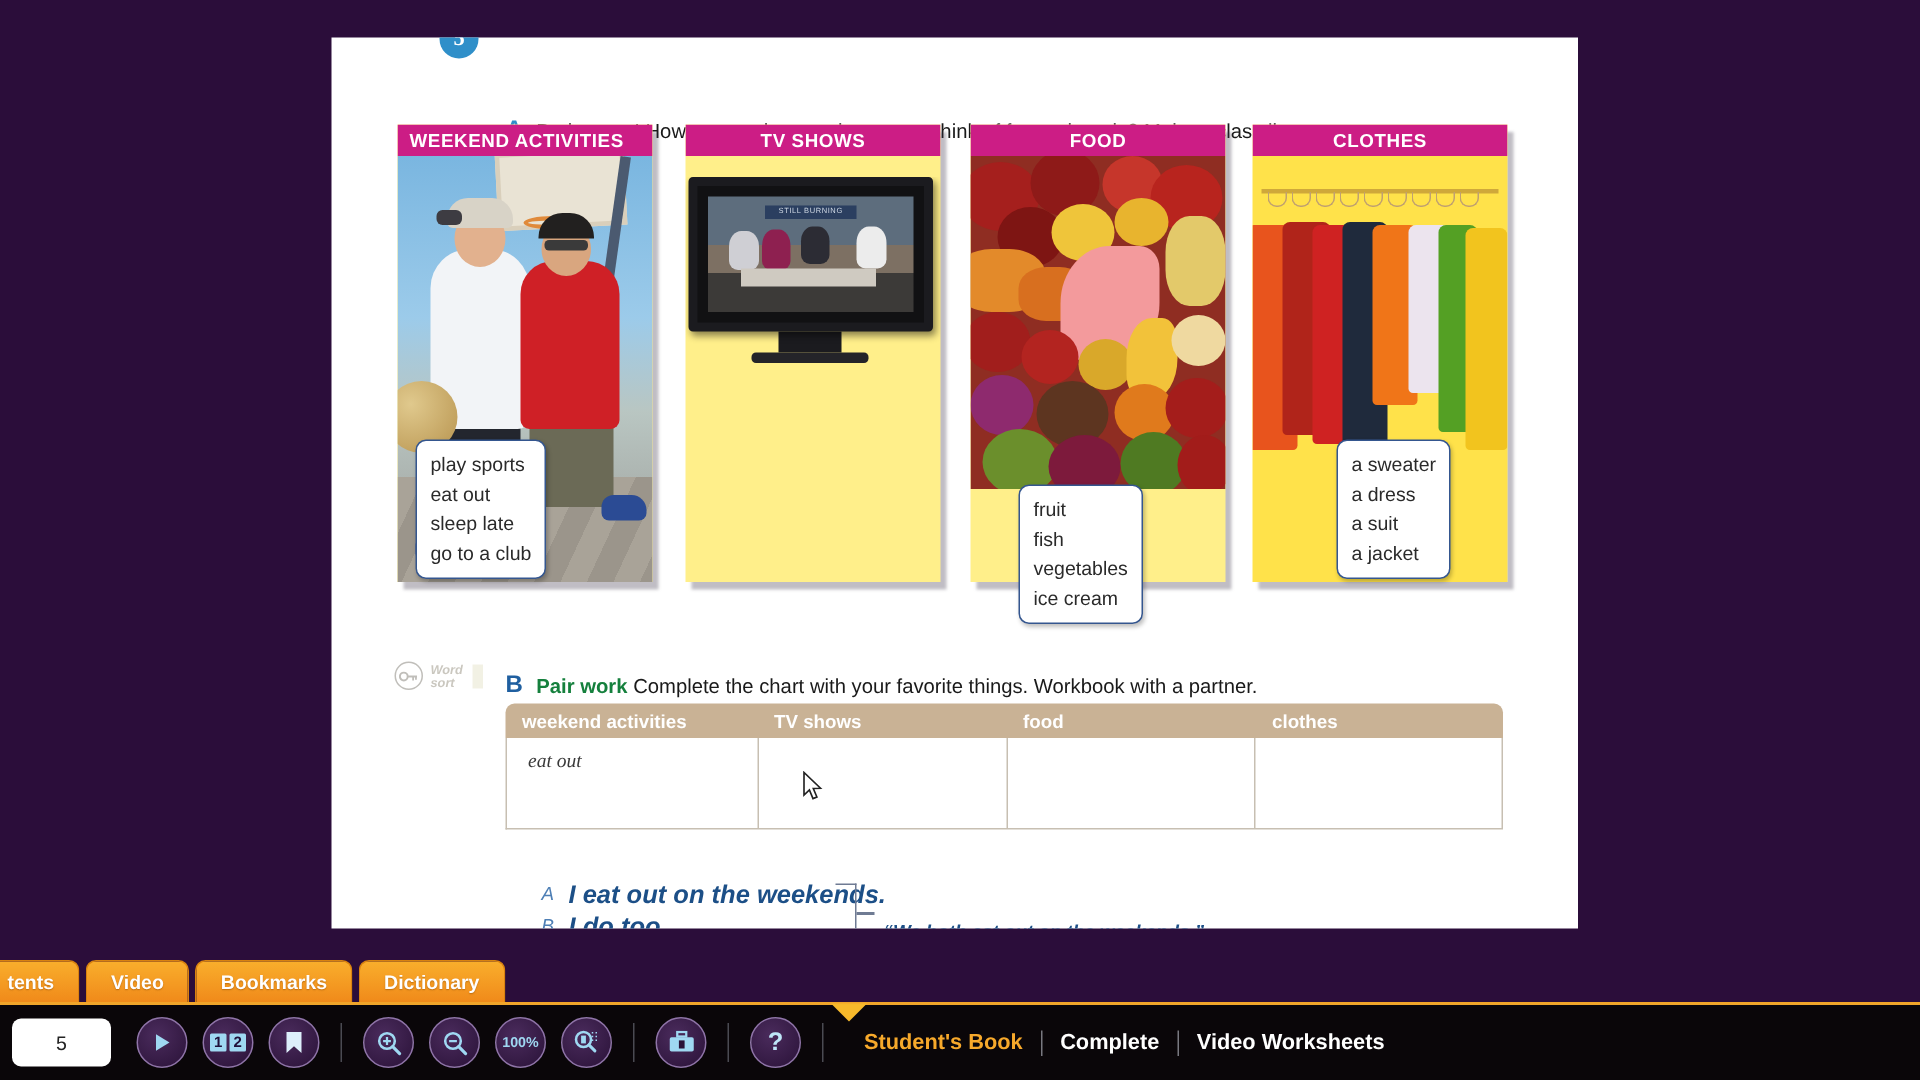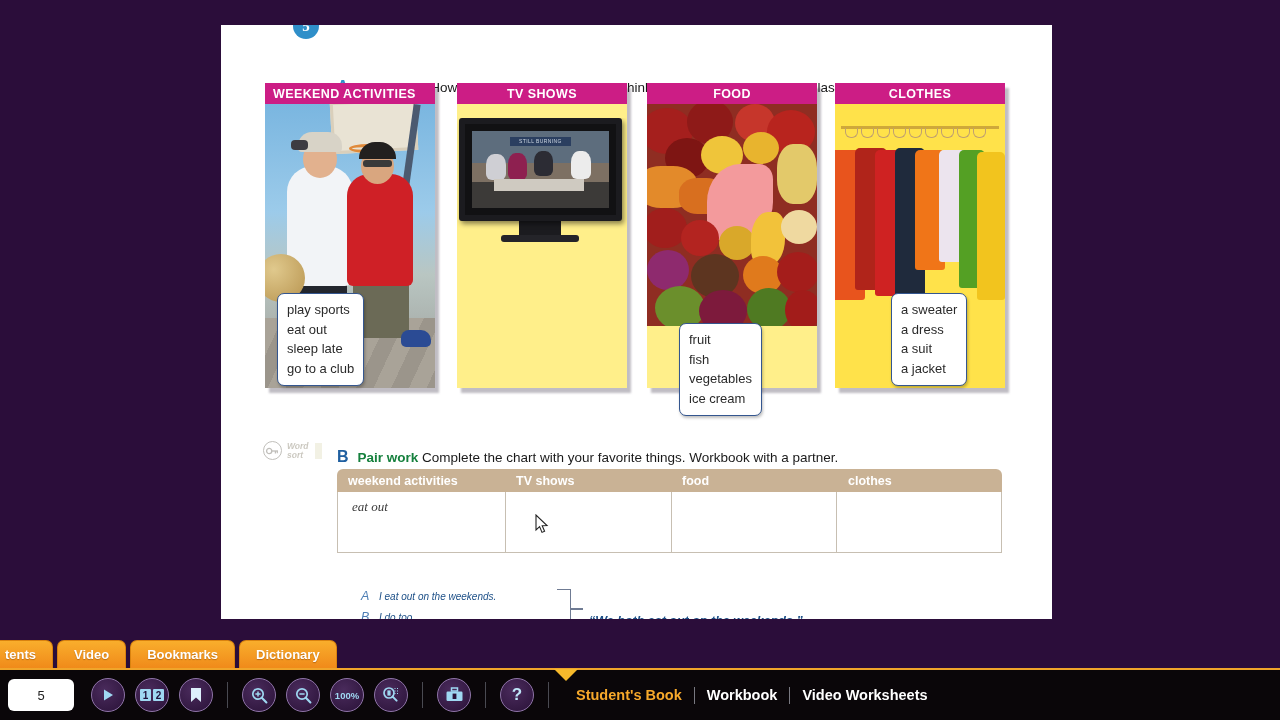--- a/index.html
+++ b/index.html
@@ -124,21 +124,21 @@
   .chart-head { display: flex; height: 23px; background: #c9b295; border-radius: 6px 6px 0 0; overflow: hidden; }
   .chart-head div { color: #fff; font-size: 12.5px; font-weight: bold; display: flex; align-items: center; padding-left: 11px; }
   .chart-row { display: flex; height: 61px; border-left: 1px solid #c7bfb2; border-bottom: 1px solid #c7bfb2; }
   .chart-row div { border-right: 1px solid #c7bfb2; padding: 7px 0 0 14px; font-size: 13px; color: #3a3a3a; font-style: italic; font-family: "Liberation Serif", serif; }
   .col0 { width: 168px; } .col1 { width: 166px; } .col2 { width: 166px; } .col3 { width: 165px; }
 
   
   .dlg { position: absolute; left: 140px; top: 561px; font-family: "Liberation Sans", sans-serif; }
   .dlg-line { display: flex; gap: 8px; line-height: 21px; }
   .dlg-sp { color: #4e7fb5; font-style: italic; font-size: 12.5px; width: 10px; }
-  .dlg-tx { color: #1c4f87; font-style: italic; font-weight: normal; font-size: 10px; }
+  .dlg-tx { color: #1c4f87; font-style: italic; font-weight: bold; font-size: 17px; }
   .dlg-brace { position: absolute; left: 196px; top: 3px; width: 14px; height: 40px; border: 1.6px solid #6f7b93; border-left: none; }
   .dlg-tick { position: absolute; left: 210px; top: 22px; width: 12px; height: 1.6px; background: #6f7b93; }
   .dlg-quote { position: absolute; left: 228px; top: 28px; color: #1c4f87; font-style: italic; font-weight: bold; font-size: 12.5px; white-space: nowrap; }
 
   
   .cursor { position: absolute; left: 535px; top: 514px; z-index: 40; }
 
   
   .tabs { position: absolute; left: 0; top: 638px; height: 30px; display: flex; align-items: flex-end; gap: 4px; }
   .tab {
@@ -460,18 +460,18 @@
 
     <div class="sep"></div>
 
     <div class="rbtn" style="font-size:17px;color:#bfe6f8">?</div>
 
     <div class="sep"></div>
 
     <div class="bookline">
       <div class="book active">Student's Book</div>
       <div class="vsep"></div>
-      <div class="book">Workbook</div>
+      <div class="book">Complete</div>
       <div class="vsep"></div>
       <div class="book">Video Worksheets</div>
     </div>
   </div>
 </div>
 
 </body></html>

